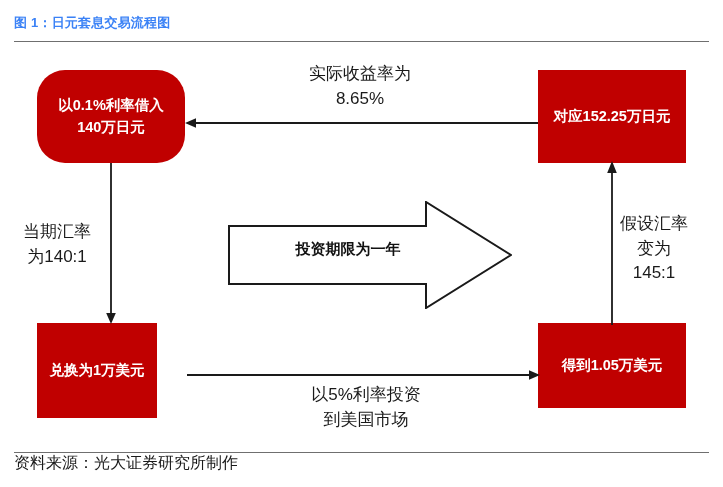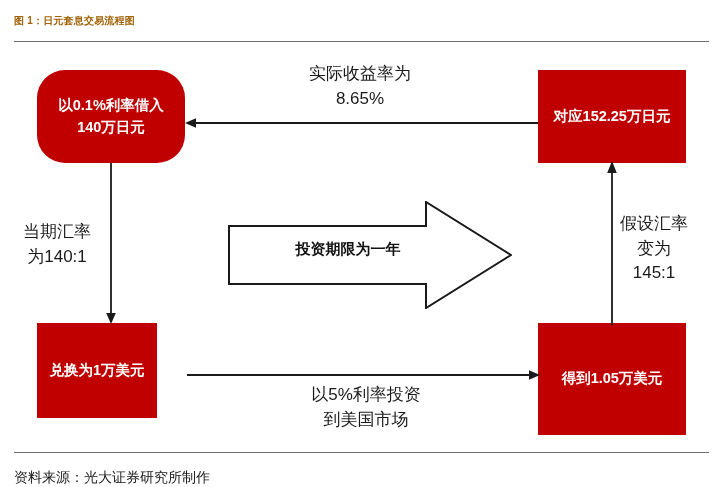--- a/index.html
+++ b/index.html
@@ -14,24 +14,24 @@
     font-family: "Liberation Sans", "DejaVu Sans", sans-serif;
     color: #111111;
     overflow: hidden;
   }
 
   
   .fig-title {
     position: absolute;
     left: 14px;
     top: 14px;
-    font-size: 10px;
+    font-size: 13px;
     font-weight: bold;
     letter-spacing: 0.2px;
-    color: #a16207;
+    color: #3b82f6;
     white-space: nowrap;
   }
   .rule-top {
     position: absolute;
     left: 14px;
     top: 41px;
     width: 695px;
     height: 0;
     border-top: 1.4px solid #6f6f6f;
   }
@@ -39,22 +39,22 @@
     position: absolute;
     left: 14px;
     top: 452px;
     width: 695px;
     height: 0;
     border-top: 1.4px solid #6f6f6f;
   }
   .source-note {
     position: absolute;
     left: 14px;
-    top: 469px;
-    font-size: 14px;
+    top: 453px;
+    font-size: 16px;
     color: #1a1a1a;
     white-space: nowrap;
     text-align: right;
   }
 
   
   .node {
     position: absolute;
     background: #c00000;
     color: #ffffff;
@@ -64,21 +64,21 @@
     text-align: center;
     font-size: 14.5px;
     font-weight: bold;
     line-height: 1.45;
     box-sizing: border-box;
     padding: 2px 10px;
   }
   .node-tl { left: 37px;  top: 70px;  width: 148px; height: 93px; border-radius: 28px; }
   .node-tr { left: 538px; top: 70px;  width: 148px; height: 93px; }
   .node-bl { left: 37px;  top: 323px; width: 120px; height: 95px; }
-  .node-br { left: 538px; top: 323px; width: 148px; height: 112px; }
+  .node-br { left: 538px; top: 323px; width: 148px; height: 85px; }
 
   
   .conn {
     position: absolute;
   }
   .conn svg { display: block; overflow: visible; }
 
   
   .conn-label {
     position: absolute;

